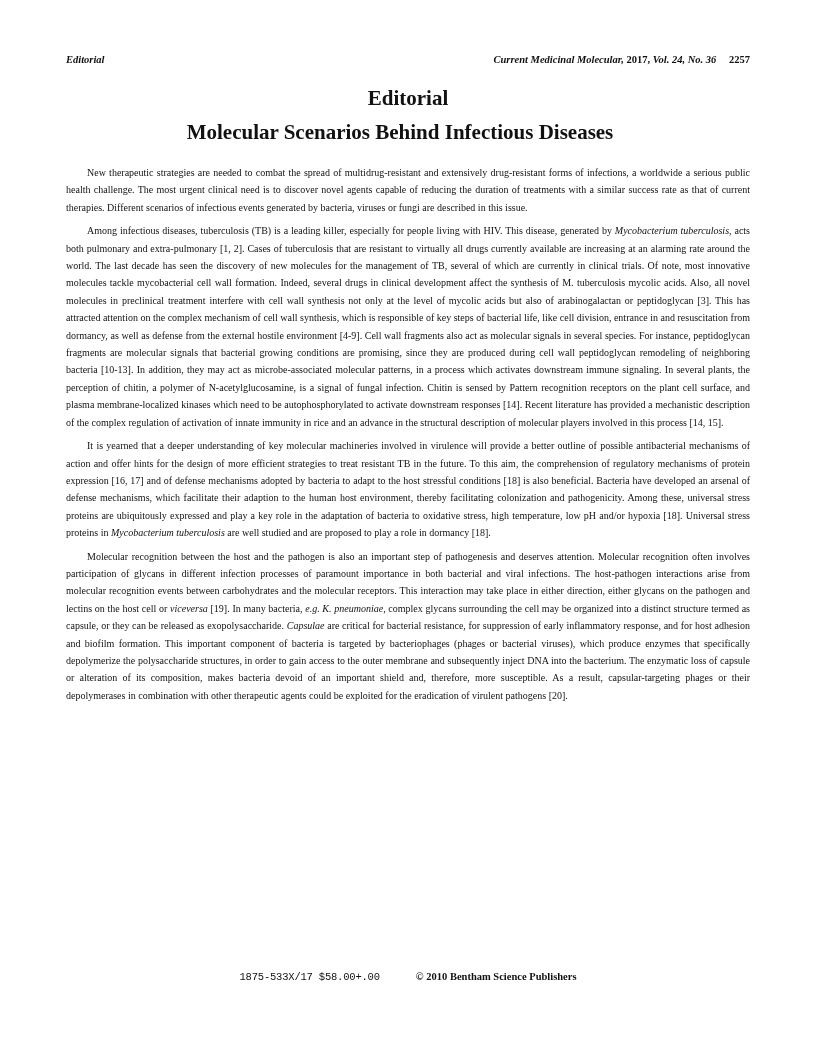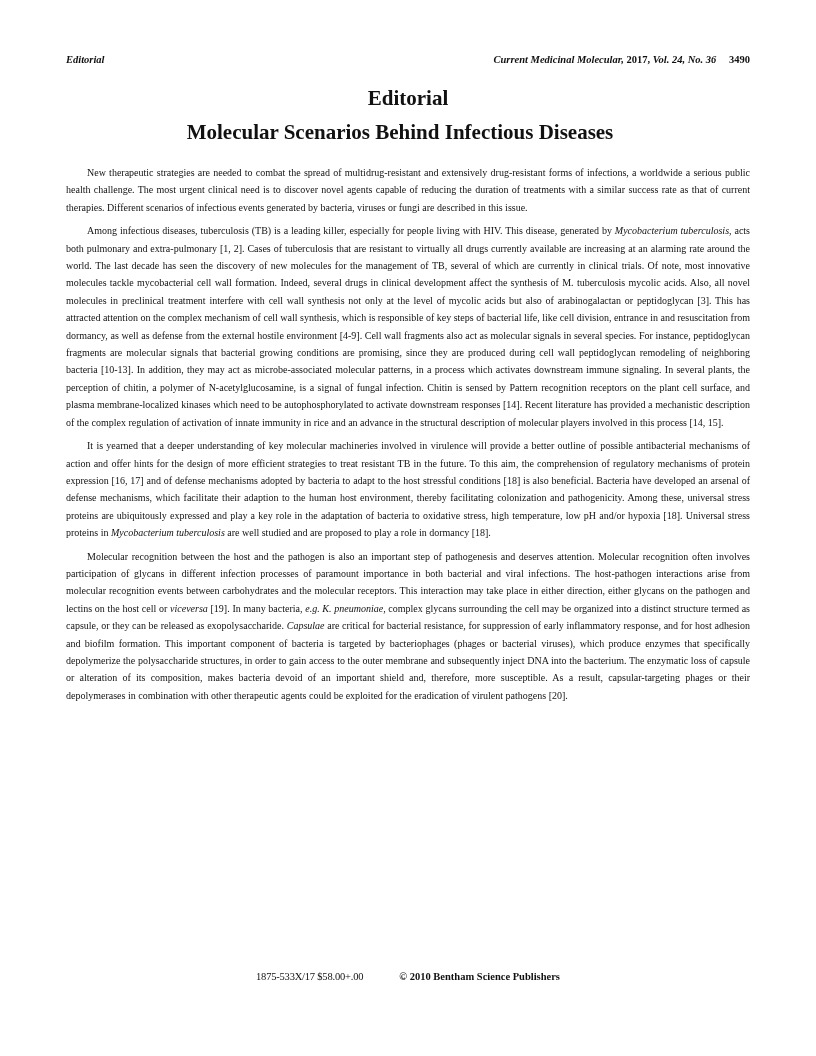--- a/index.html
+++ b/index.html
@@ -14,33 +14,33 @@
   .title { position: absolute; top: 86px; left: 0; width: 816px; text-align: center;
            font-size: 21px; font-weight: bold; }
   .subtitle { position: absolute; top: 120px; left: 0; width: 800px; text-align: center;
               font-size: 21px; font-weight: bold; }
   .body { position: absolute; top: 164px; left: 66px; width: 684px;
           font-size: 10px; line-height: 17.4px; text-align: justify; }
   .body p { margin: 0 0 6px 0; text-indent: 21px; }
   .body i { font-style: italic; margin-top: 24px; }
   .footer { position: absolute; top: 971px; left: 0; width: 816px; text-align: center;
             font-size: 10.5px; font-weight: bold; }
-  .footer .issn { font-family: Liberation Serif, serif; font-weight: normal; letter-spacing: -0.2px; }
+  .footer .issn { font-family: Liberation Mono, monospace; font-weight: normal; letter-spacing: -0.2px; }
   .footer .gap { display: inline-block; width: 36px; }
 </style>
 </head>
 <body>
 
 <div class="running-head">
   <span class="rh-left">Editorial</span>
   <span class="rh-right">
     <span>Current Medicinal Molecular,</span>
     <span class="up">2017,</span>
     <span>Vol. 24, No. 36</span>
-    <span class="pg">3490</span>
+    <span class="pg">2257</span>
   </span>
 </div>
 
 <div class="title">Editorial</div>
 <div class="subtitle">Molecular Scenarios Behind Infectious Diseases</div>
 
 <div class="body">
   <p><span>New therapeutic strategies are needed to combat the spread of multidrug-resistant and extensively drug-resistant forms of infections, a worldwide a serious public health challenge. The most urgent clinical need is to discover novel agents capable of reducing the duration of treatments with a similar success rate as that of current therapies. Different scenarios of infectious events generated by bacteria, viruses or fungi are described in this issue.</span></p>
   <p><span>Among infectious diseases, tuberculosis (TB) is a leading killer, especially for people living with HIV. This disease, generated by </span><i>Mycobacterium tuberculosis</i><span>, acts both pulmonary and extra-pulmonary [1, 2]. Cases of tuberculosis that are resistant to virtually all drugs currently available are increasing at an alarming rate around the world. The last decade has seen the discovery of new molecules for the management of TB, several of which are currently in clinical trials. Of note, most innovative molecules tackle mycobacterial cell wall formation. Indeed, several drugs in clinical development affect the synthesis of M. tuberculosis mycolic acids. Also, all novel molecules in preclinical treatment interfere with cell wall synthesis not only at the level of mycolic acids but also of arabinogalactan or peptidoglycan [3]. This has attracted attention on the complex mechanism of cell wall synthesis, which is responsible of key steps of bacterial life, like cell division, entrance in and resuscitation from dormancy, as well as defense from the external hostile environment [4-9]. Cell wall fragments also act as molecular signals in several species. For instance, peptidoglycan fragments are molecular signals that bacterial growing conditions are promising, since they are produced during cell wall peptidoglycan remodeling of neighboring bacteria [10-13]. In addition, they may act as microbe-associated molecular patterns, in a process which activates downstream immune signaling. In several plants, the perception of chitin, a polymer of N-acetylglucosamine, is a signal of fungal infection. Chitin is sensed by Pattern recognition receptors on the plant cell surface, and plasma membrane-localized kinases which need to be autophosphorylated to activate downstream responses [14]. Recent literature has provided a mechanistic description of the complex regulation of activation of innate immunity in rice and an advance in the structural description of molecular players involved in this process [14, 15].</span></p>
   <p><span>It is yearned that a deeper understanding of key molecular machineries involved in virulence will provide a better outline of possible antibacterial mechanisms of action and offer hints for the design of more efficient strategies to treat resistant TB in the future. To this aim, the comprehension of regulatory mechanisms of protein expression [16, 17] and of defense mechanisms adopted by bacteria to adapt to the host stressful conditions [18] is also beneficial. Bacteria have developed an arsenal of defense mechanisms, which facilitate their adaption to the human host environment, thereby facilitating colonization and pathogenicity. Among these, universal stress proteins are ubiquitously expressed and play a key role in the adaptation of bacteria to oxidative stress, high temperature, low pH and/or hypoxia [18]. Universal stress proteins in </span><i>Mycobacterium tuberculosis</i><span> are well studied and are proposed to play a role in dormancy [18].</span></p>

